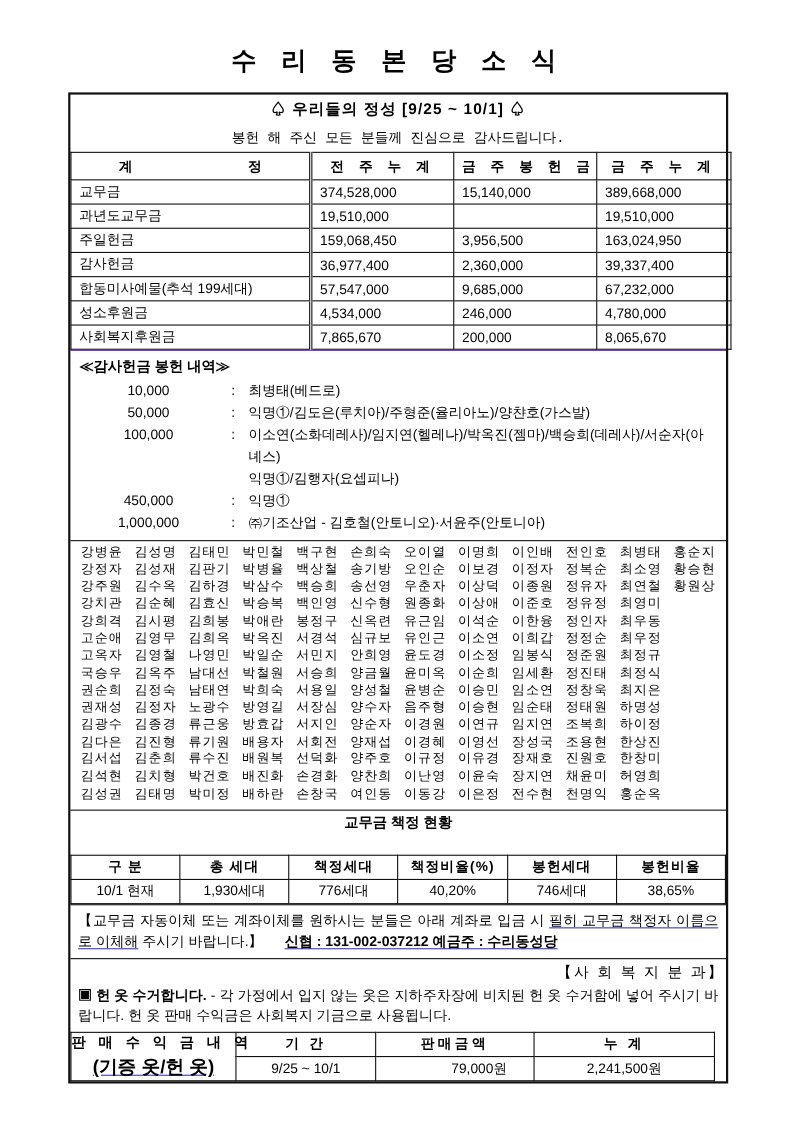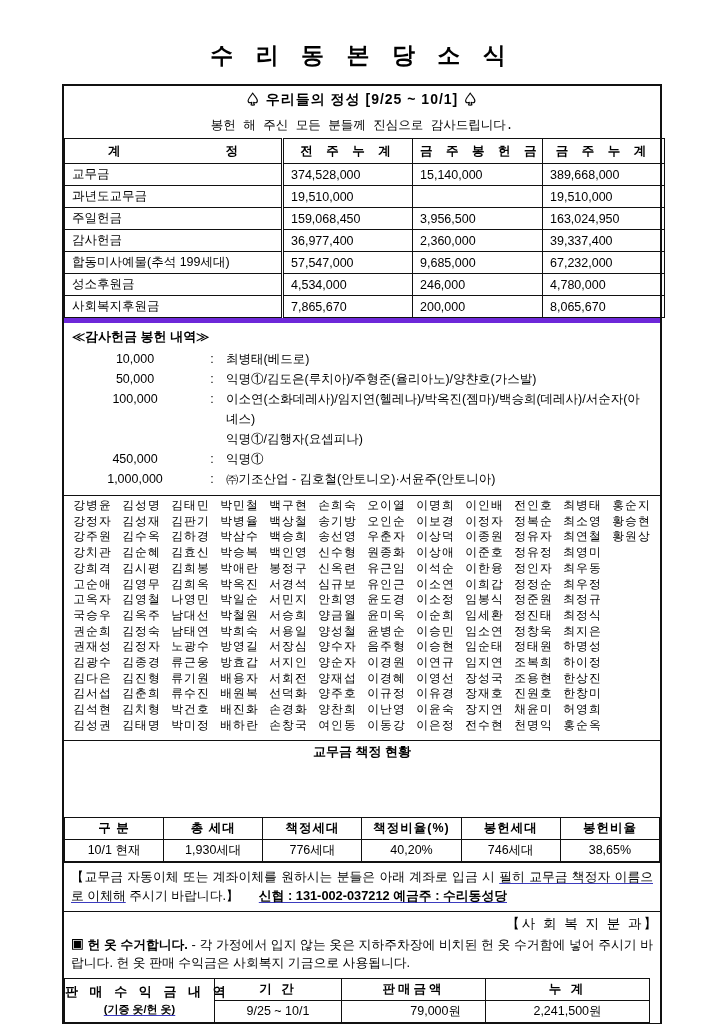--- a/index.html
+++ b/index.html
@@ -32,57 +32,57 @@
 
   
   .finance { width: 100%; border-collapse: collapse; font-size: 12.5px; table-layout: fixed; }
   .finance th, .finance td { border: 1px solid #111; height: 22px; padding: 0 7px; overflow: hidden; white-space: nowrap; }
   .finance thead th { border-top: 1.5px solid #111; height: 25px; font-weight: 700; letter-spacing: 5px; text-align: center; }
   .finance th:nth-child(2), .finance td:nth-child(2) { border-left: 3px double #111; }
   .finance td.num { text-align: left; }
   .acct-head { display: flex; justify-content: space-between; padding: 0 36px; letter-spacing: 0; font-weight: 700; }
 
   
-  .thanks { border-top: 5px solid #6d28d9; padding: 5px 8px 6px; font-size: 12.5px; }
+  .thanks { border-top: 1px solid #6d28d9; padding: 5px 8px 6px; font-size: 12.5px; }
   .thanks-title { font-weight: 700; margin-bottom: 3px; font-size: 13px; }
   .t-line { display: flex; line-height: 20px; }
   .t-amt { width: 126px; text-align: center; flex: none; }
   .t-sep { width: 28px; text-align: center; flex: none; }
   .t-names { flex: 1; }
 
   
   .donors { border-top: 1px solid #111; padding: 2px 4px 6px; }
   .donors-title { text-align: center; font-weight: 700; font-size: 13px; padding: 3px 0 4px; }
   .d-row { display: grid; grid-template-columns: repeat(12, 1fr); }
   .d-cell { text-align: center; font-size: 11.8px; line-height: 15.7px; letter-spacing: 1px; white-space: nowrap; overflow: hidden; }
 
   
   .assess { border-top: 1px solid #111; }
   .assess-title { text-align: center; font-weight: 700; font-size: 13px; padding: 2px 0 20px; }
-  .assess table { width: 100%; border-collapse: collapse; font-size: 12.5px; table-layout: fixed; margin-top: 36px; }
+  .assess table { width: 100%; border-collapse: collapse; font-size: 12.5px; table-layout: fixed; }
   .assess th, .assess td { border: 1px solid #111; height: 22px; text-align: center; white-space: nowrap; }
   .assess th { font-weight: 700; letter-spacing: 1px; }
 
   
   .notice { border-top: 1.5px solid #111; padding: 4px 7px 6px; font-size: 12.8px; line-height: 19px; text-align: justify; }
   .u { text-decoration: underline; text-decoration-color: #3b3bbf; text-underline-offset: 2px; }
   .notice .account { font-weight: 700; margin-left: 20px; white-space: nowrap; }
 
   
   .welfare { border-top: 1.5px solid #111; }
   .welfare-title { text-align: right; font-weight: 400; font-size: 13.5px; letter-spacing: 2px; padding: 3px 1px 1px; }
   .welfare-body { padding: 2px 7px 5px; font-size: 12.8px; line-height: 18.5px; text-align: justify; }
   .welfare-bold { font-weight: 700; }
 
   
   .sales { border-collapse: collapse; font-size: 12.5px; width: 585px; table-layout: fixed; }
   .sales th, .sales td { border: 1px solid #111; height: 22px; text-align: center; white-space: nowrap; }
   .sales .label-cell { vertical-align: middle; }
   .sales .label-l1 { font-weight: 700; letter-spacing: 4px; font-size: 13px; }
-  .sales .label-l2 { font-weight: 700; font-size: 11px; margin-top: 1px; }
+  .sales .label-l2 { font-weight: 700; font-size: 17px; margin-top: 1px; }
   .sales th { font-weight: 700; letter-spacing: 3px; }
   .sales td.amount { text-align: right; padding-right: 24px; }
 </style>
 </head>
 <body>
 
 <div class="page">
 
   <div class="doc-title">수 리 동 본 당 소 식</div>
 

